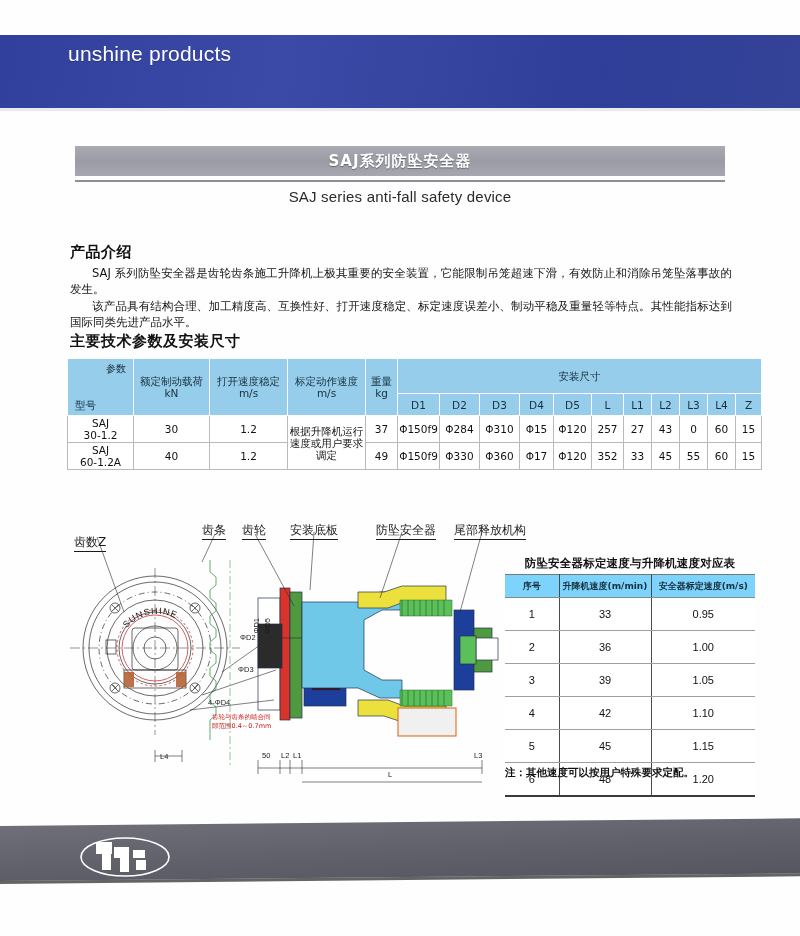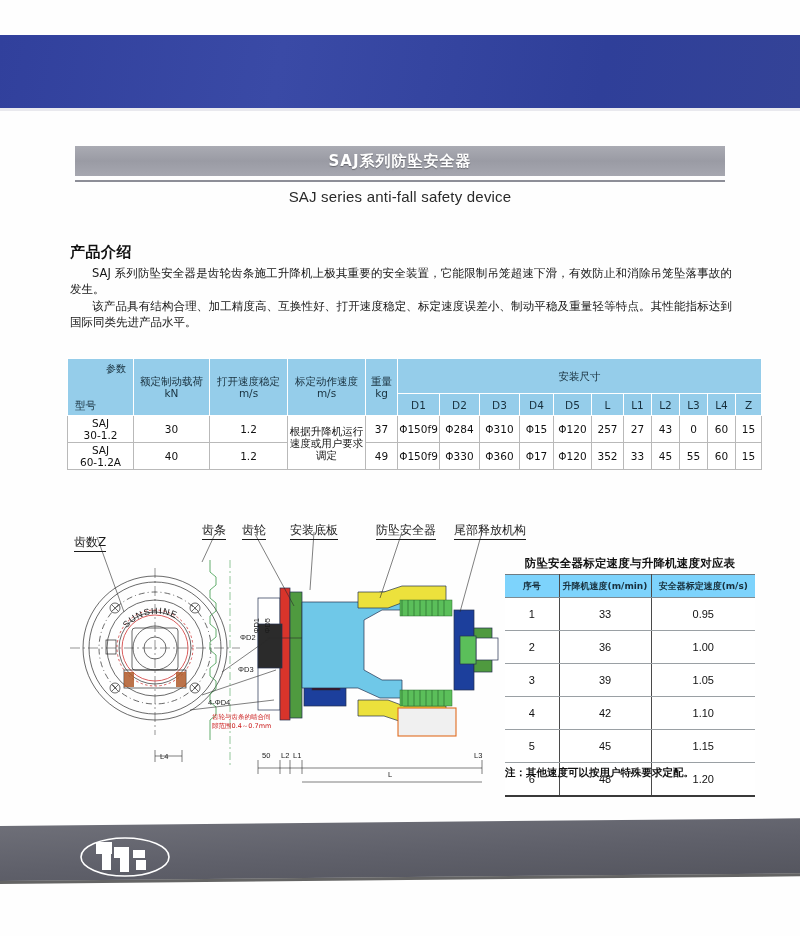--- a/index.html
+++ b/index.html
@@ -160,33 +160,35 @@
     position:absolute;left:78px;top:836px;width:95px;height:42px;
   }
 </style>
 </head>
 <body>
 
 <div class="page">
 
   <div class="header-band">
     <div class="header-inner">
+      <div class="hdr-en">unshine products</div>
     </div>
   </div>
 
   <div class="title-bar">
     <span>SAJ系列防坠安全器</span>
   </div>
   <div class="title-rule"></div>
   <div class="title-en">SAJ series anti-fall safety device</div>
 
   <div class="sec-h" id="intro-head">产品介绍</div>
   <div class="para" id="p1"><span class="ind"></span><span>SAJ 系列防坠安全器是齿轮齿条施工升降机上极其重要的安全装置，它能限制吊笼超速下滑，有效防止和消除吊笼坠落事故的发生。</span></div>
   <div class="para" id="p2"><span class="ind"></span><span>该产品具有结构合理、加工精度高、互换性好、打开速度稳定、标定速度误差小、制动平稳及重量轻等特点。其性能指标达到国际同类先进产品水平。</span></div>
 
+  <div class="sec-h" id="spec-head">主要技术参数及安装尺寸</div>
 
   <table class="spec-table">
     <colgroup>
       <col style="width:66px">
         <col style="width:76px">
         <col style="width:78px">
         <col style="width:78px">
         <col style="width:32px">
       <col style="width:42px">
         <col style="width:40px">

